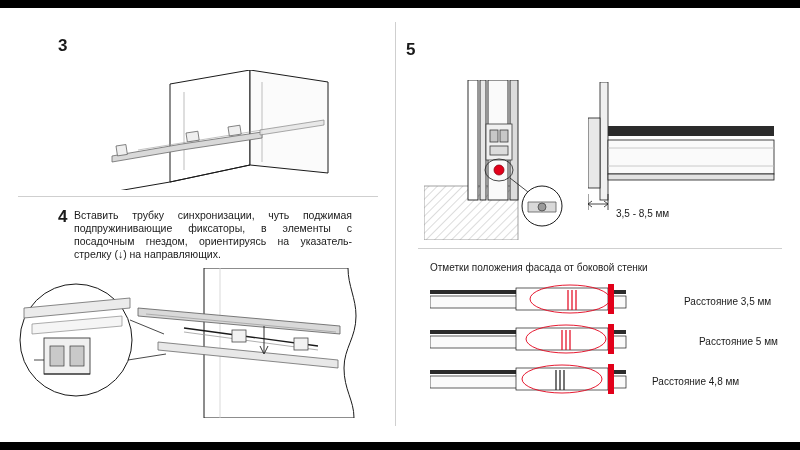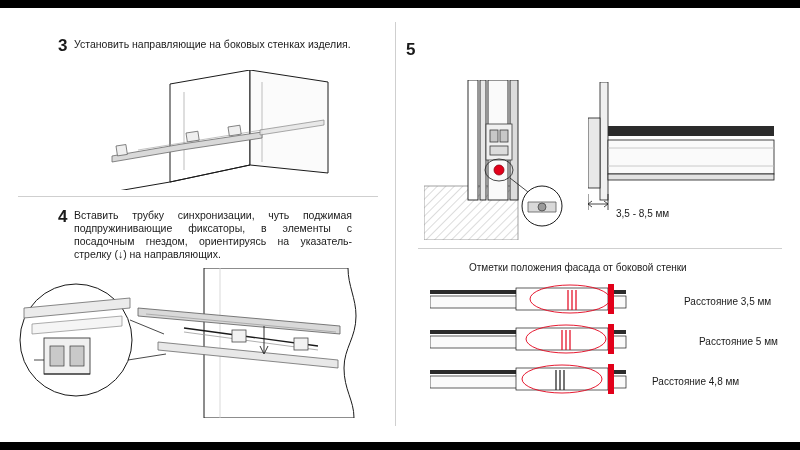--- a/index.html
+++ b/index.html
@@ -39,39 +39,37 @@
   }
   .caption{
     position:absolute;
     font-size:10px;
     color:#1a1a1a;
   }
   .caption-title{
     position:absolute;
     font-size:10px;
     color:#1a1a1a;
-    margin-left:39px;
   }
   svg{display:block;}
   .fig{position:absolute;}
 </style>
 </head>
 <body>
 
 <div class="page">
 
   <div class="bar top"></div>
   <div class="bar bottom"></div>
 
   <div class="vdivider"></div>
   <div class="hdivider"></div>
   <div class="hdivider2"></div>
 
   <div class="step-num" style="left:58px;top:36px;">3</div>
-  <div class="step-text" style="left:74px;top:38px;width:300px;">Установить направляющие на боковых стенках изделия.</div>
 
   <div class="fig" style="left:110px;top:70px;">
     <svg width="260" height="120" viewBox="0 0 260 120">
 
       <g fill="none" stroke="#1a1a1a" stroke-width="1">
 
         <path d="M60 14 L140 0 L140 95 L60 112 Z" fill="#ffffff"></path>
 
         <path d="M140 0 L218 12 L218 103 L140 95 Z" fill="#fbfbfb"></path>
 

